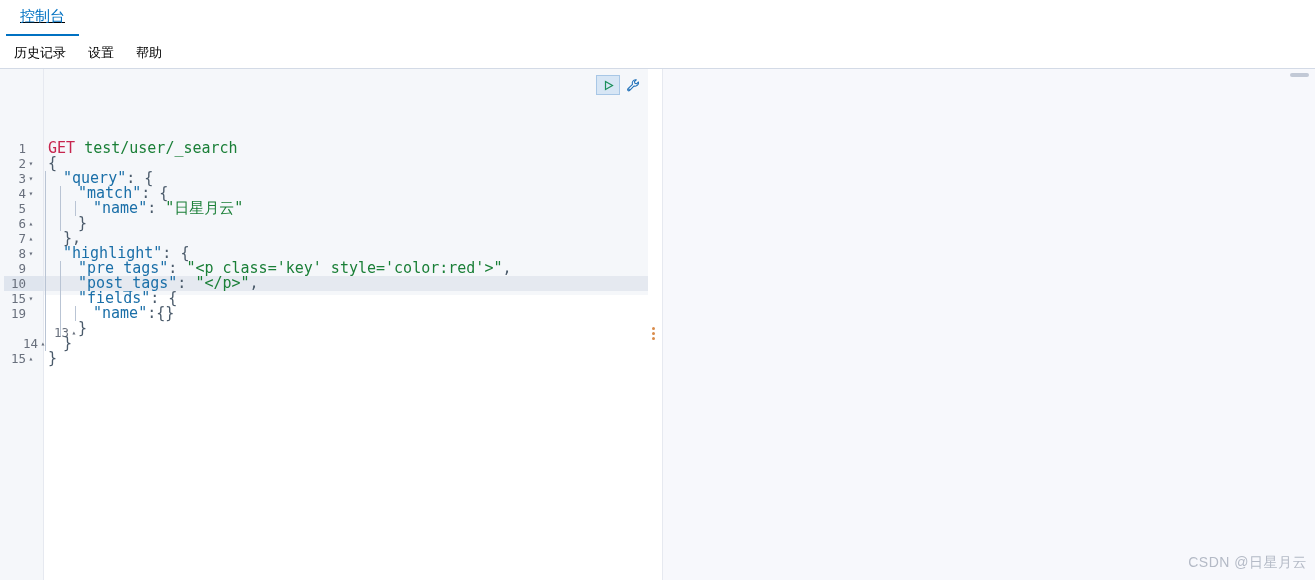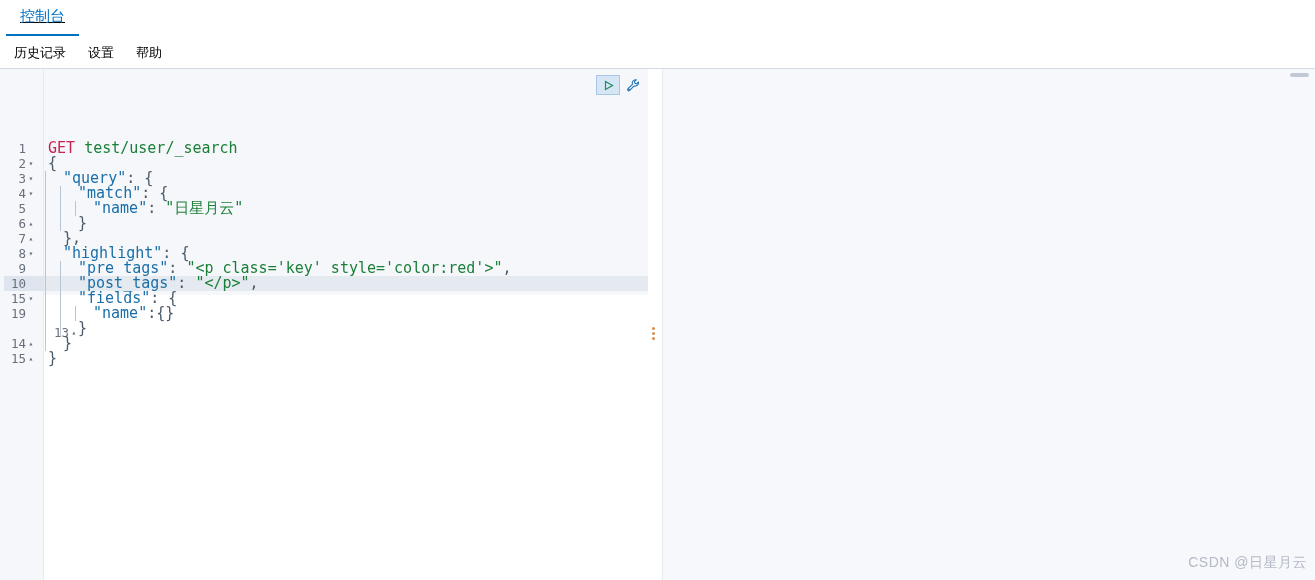--- a/index.html
+++ b/index.html
@@ -316,21 +316,21 @@
             <div class="codeline" style="top: 222px; left: 78px;"><span class="tk-key">"fields"</span><span class="tk-punc">:</span><span class="tk-punc"> </span><span class="tk-punc">{</span></div>
             <div class="ln" style="top: 237px; left: 0px; width: 36px;"><span class="num">19</span><span class="fold"></span></div>
             <div class="iguide" style="left: 45px; top: 237px; height: 15px;"></div>
             <div class="iguide" style="left: 60px; top: 237px; height: 15px;"></div>
             <div class="iguide" style="left: 75px; top: 237px; height: 15px;"></div>
             <div class="codeline" style="top: 237px; left: 93px;"><span class="tk-key">"name"</span><span class="tk-punc">:</span><span class="tk-punc">{</span><span class="tk-punc">}</span></div>
             <div class="ln" style="top: 256px; left: 0px; width: 36px; margin-left: 43px;"><span class="num">13</span><span class="fold">▴</span></div>
             <div class="iguide" style="left: 45px; top: 252px; height: 15px;"></div>
             <div class="iguide" style="left: 60px; top: 252px; height: 15px;"></div>
             <div class="codeline" style="top: 252px; left: 78px;"><span class="tk-punc">}</span></div>
-            <div class="ln" style="top: 267px; left: 0px; width: 36px;"><span class="num">14</span><span class="fold">▴</span></div>
+            <div class="ln" style="top: 267px; left: 12px; width: 36px;"><span class="num">14</span><span class="fold">▴</span></div>
             <div class="iguide" style="left: 45px; top: 267px; height: 15px;"></div>
             <div class="codeline" style="top: 267px; left: 63px;"><span class="tk-punc">}</span></div>
             <div class="ln" style="top: 282px; left: 0px; width: 36px;"><span class="num">15</span><span class="fold">▴</span></div>
             <div class="codeline" style="top: 282px; left: 48px;"><span class="tk-punc">}</span></div>
           </div>
       </div>
 
       <div class="actions">
         <div class="run-btn">
           <svg width="13" height="13" viewBox="0 0 13 13">

